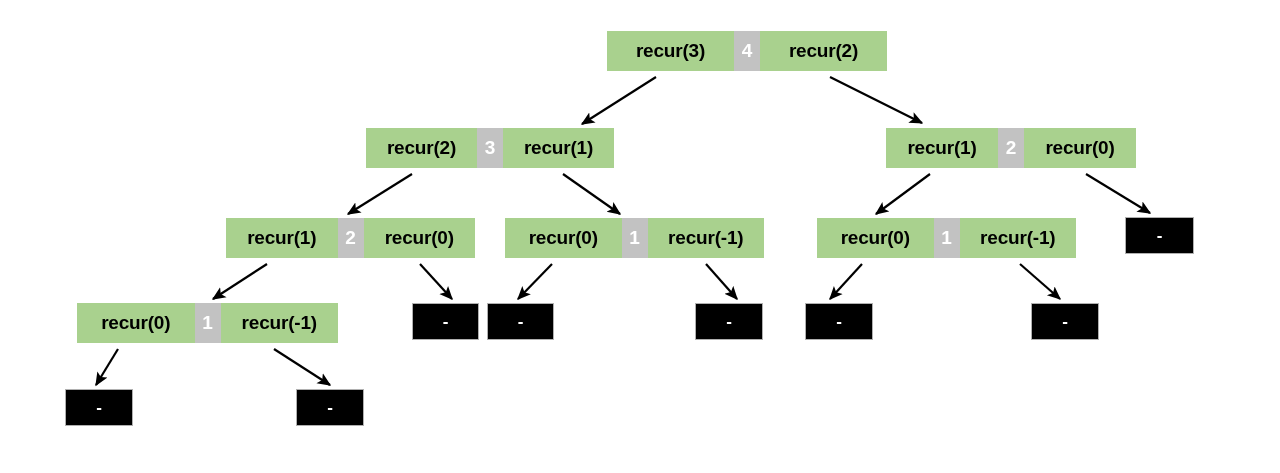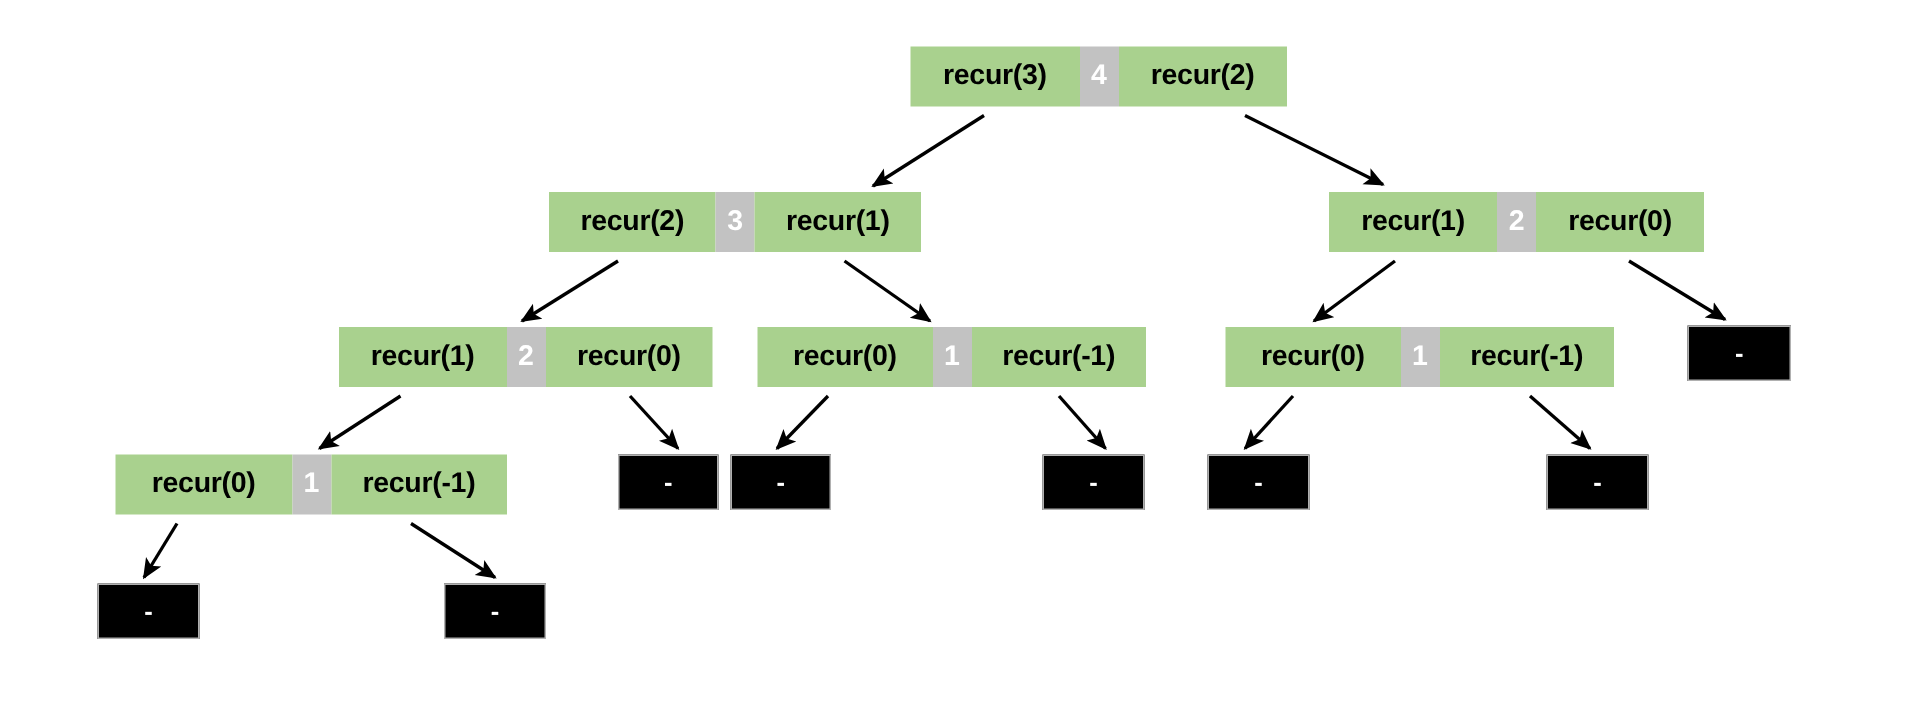--- a/index.html
+++ b/index.html
@@ -97,21 +97,21 @@
         <line x1="552" y1="264" x2="518" y2="299" stroke="#000000" stroke-width="2.2" marker-end="url(#arrowhead)"></line>
         <line x1="706" y1="264" x2="737" y2="299" stroke="#000000" stroke-width="2.2" marker-end="url(#arrowhead)"></line>
         <line x1="862" y1="264" x2="830" y2="299" stroke="#000000" stroke-width="2.2" marker-end="url(#arrowhead)"></line>
         <line x1="1020" y1="264" x2="1060" y2="299" stroke="#000000" stroke-width="2.2" marker-end="url(#arrowhead)"></line>
         <line x1="118" y1="349" x2="96" y2="385" stroke="#000000" stroke-width="2.2" marker-end="url(#arrowhead)"></line>
         <line x1="274" y1="349" x2="330" y2="385" stroke="#000000" stroke-width="2.2" marker-end="url(#arrowhead)"></line>
       </g>
   </svg>
 
   <div id="nodes-layer">
-      <div class="node" style="left: 607px; top: 31px; width: 251px;">
+      <div class="node" style="left: 607px; top: 31px; width: 280px;">
         <div class="seg seg-call" style="flex: 1 1 0px;">recur(3)</div>
         <div class="seg seg-value">4</div>
         <div class="seg seg-call" style="flex: 1 1 0px;">recur(2)</div>
       </div>
       <div class="node" style="left: 366px; top: 128px; width: 248px;">
         <div class="seg seg-call" style="flex: 1 1 0px;">recur(2)</div>
         <div class="seg seg-value">3</div>
         <div class="seg seg-call" style="flex: 1 1 0px;">recur(1)</div>
       </div>
       <div class="node" style="left: 886px; top: 128px; width: 250px;">

